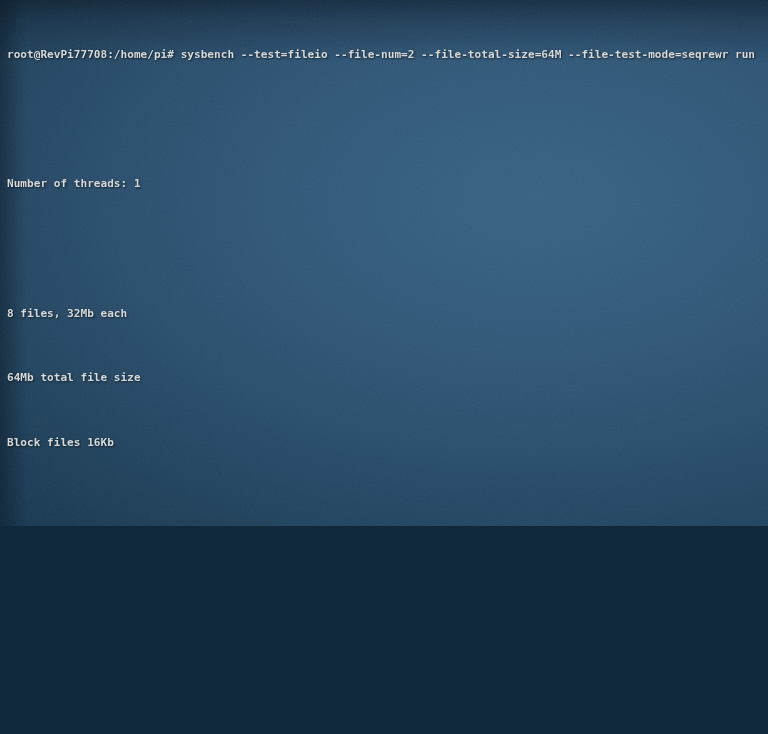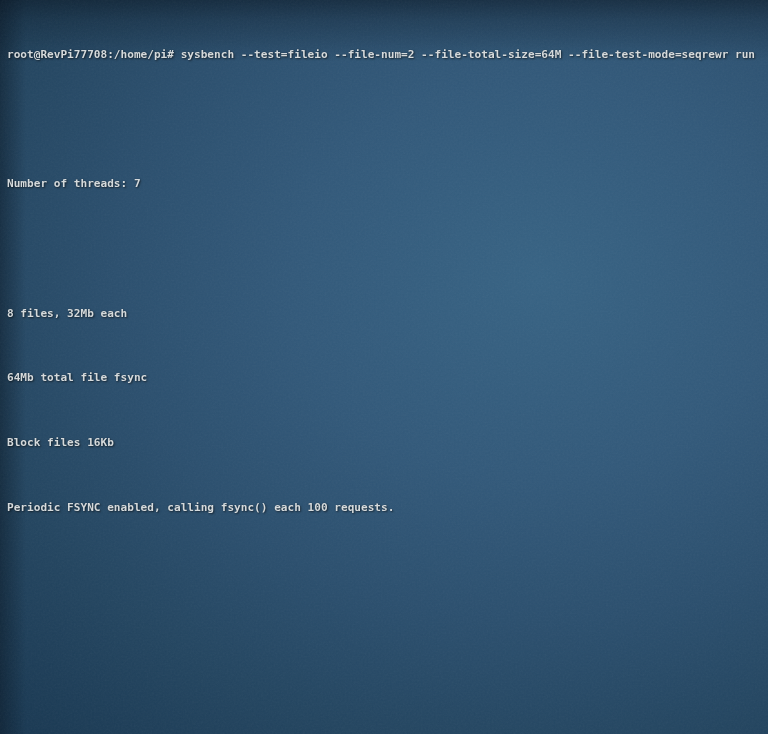--- a/index.html
+++ b/index.html
@@ -1,20 +1,20 @@
 <!DOCTYPE html>
 <html><head>
 <meta charset="utf-8">
 <style>
   html, body { margin: 0; padding: 0; background: #10283c; }
 
   .screen {
     position: relative;
     width: 768px;
-    height: 734px;
+    height: 526px;
     overflow: hidden;
     background-image:
       linear-gradient(180deg, rgba(6,18,30,0.55) 0px, rgba(6,18,30,0.30) 20px, rgba(6,18,30,0.0) 62px),
       linear-gradient(90deg, rgba(6,18,30,0.45) 0px, rgba(6,18,30,0.0) 26px),
       radial-gradient(100% 85% at 70% 38%,
         #376384 0%, #32597a 32%, #2b4f6e 55%, #234560 76%, #193852 100%);
   }
 
   .term {
     position: absolute;
@@ -40,26 +40,25 @@
   }
 </style>
 </head>
 <body>
 
 <div class="screen">
 
   <div class="term">
     <div class="line">root@RevPi77708:/home/pi# sysbench --test=fileio --file-num=2 --file-total-size=64M --file-test-mode=seqrewr run</div>
     <div class="line"></div>
-    <div class="line">Number of threads: 7</div>
+    <div class="line">Number of threads: 1</div>
     <div class="line"></div>
     <div class="line">8 files, 32Mb each</div>
-    <div class="line">64Mb total file fsync</div>
+    <div class="line">64Mb total file size</div>
     <div class="line">Block files 16Kb</div>
-    <div class="line">Periodic FSYNC enabled, calling fsync() each 100 requests.</div>
     
     
     
     
     
     
     
     
     
     

